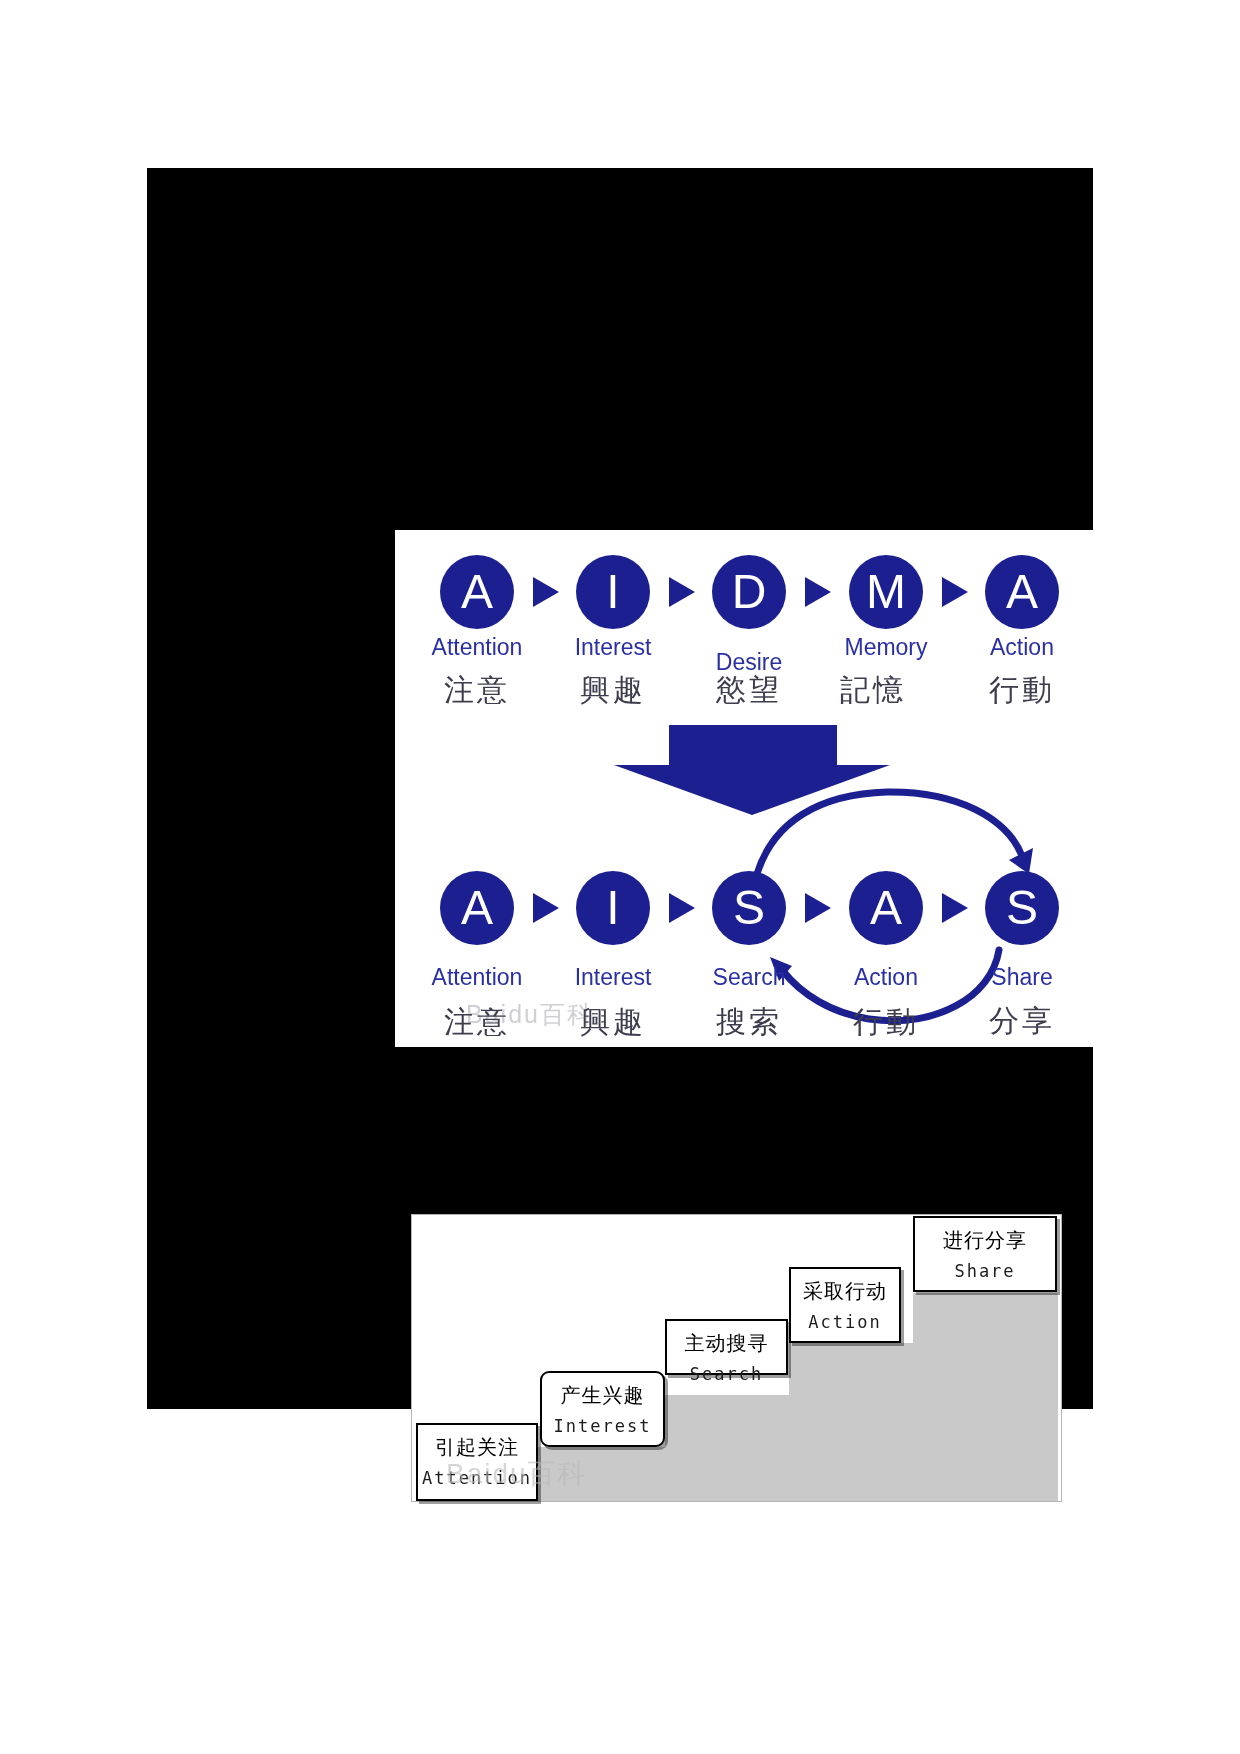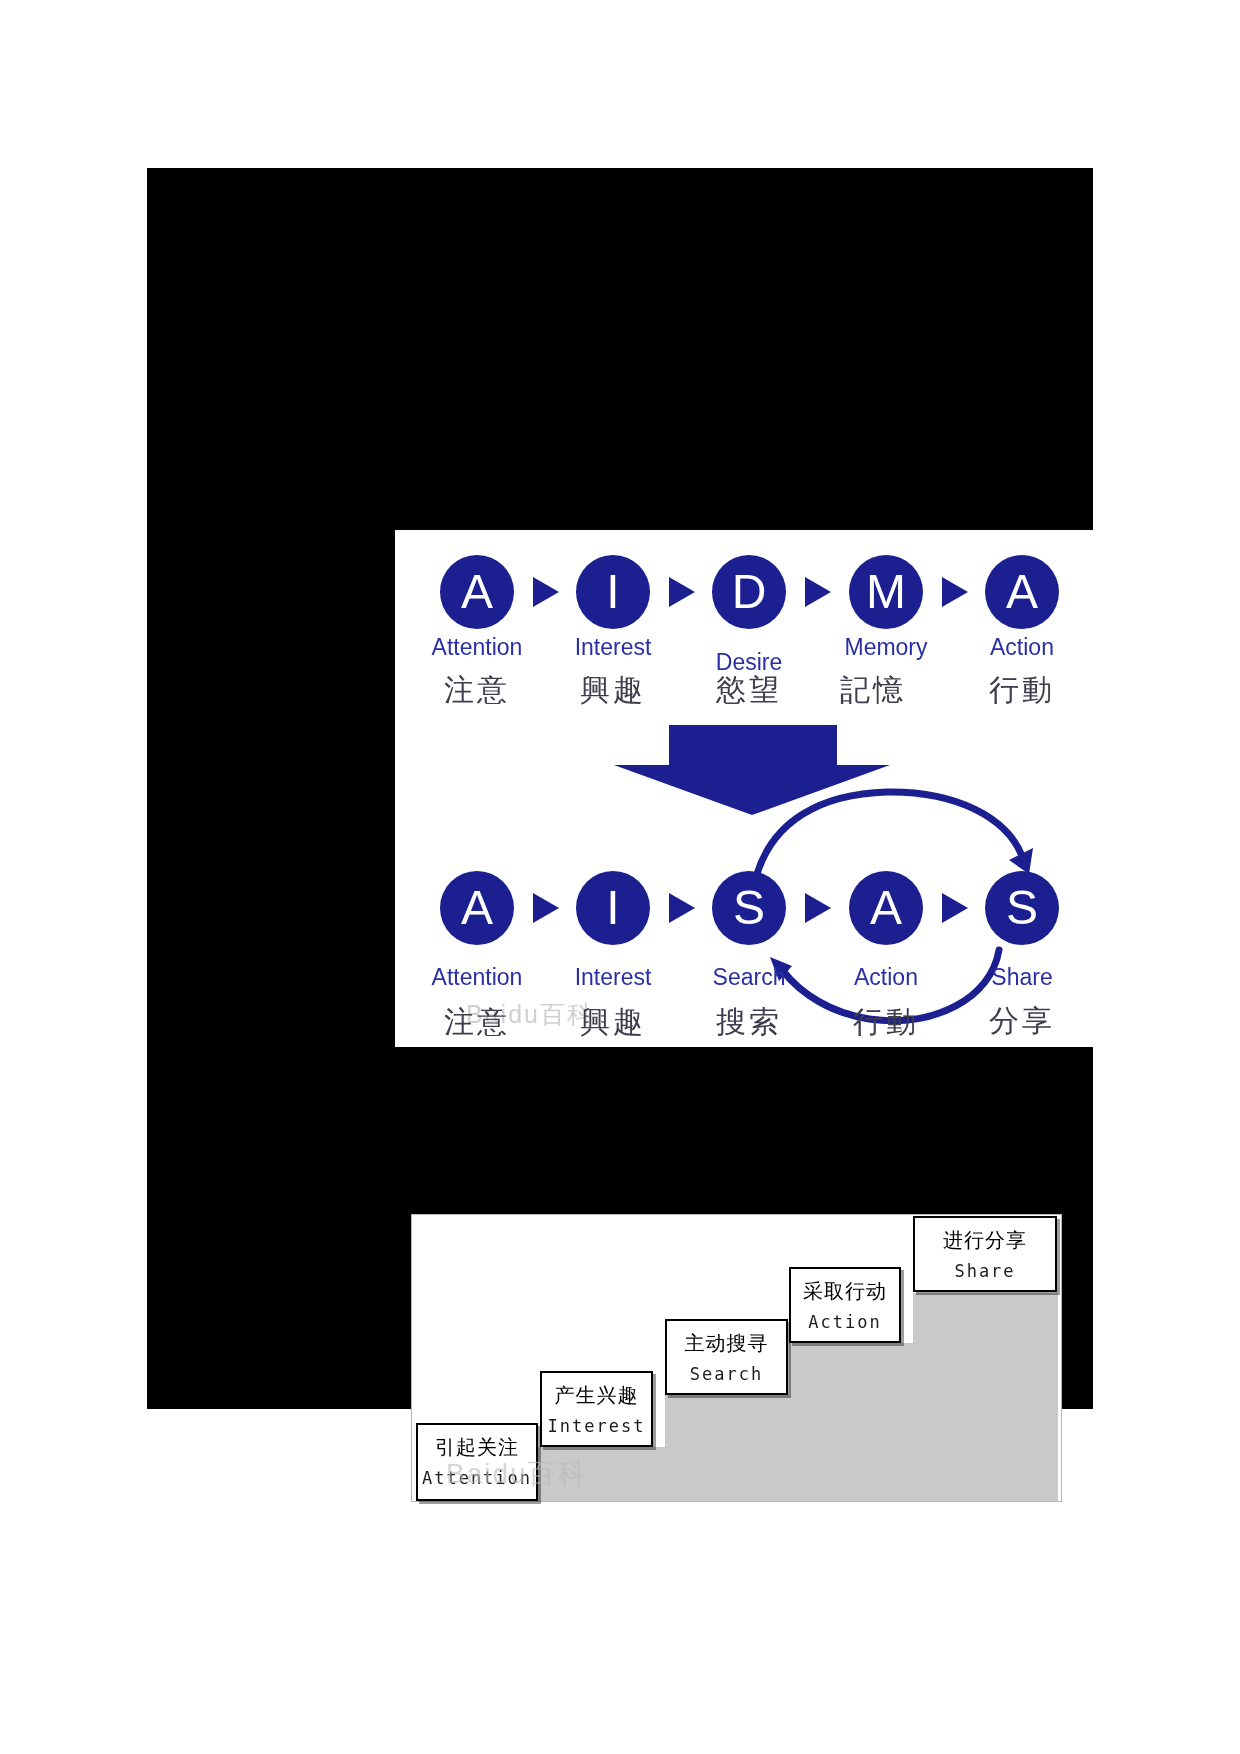--- a/index.html
+++ b/index.html
@@ -127,25 +127,25 @@
 
     <div class="panel-bottom">
       <div class="stair-fill"></div>
 
       <div class="watermark-bottom">Baidu百科</div>
 
       <div class="stair-box" style="left:4px;top:208px;width:122px;height:78px;">
         <div class="stair-zh">引起关注</div>
         <div class="stair-en">Attention</div>
       </div>
-      <div class="stair-box" style="left:128px;top:156px;width:113px;height:76px;">
+      <div class="stair-box" style="left:128px;top:156px;width:125px;height:76px;border-radius:9px;">
         <div class="stair-zh">产生兴趣</div>
         <div class="stair-en">Interest</div>
       </div>
-      <div class="stair-box" style="left:253px;top:104px;width:123px;height:76px;">
+      <div class="stair-box" style="left:253px;top:104px;width:123px;height:56px;">
         <div class="stair-zh">主动搜寻</div>
         <div class="stair-en">Search</div>
       </div>
       <div class="stair-box" style="left:377px;top:52px;width:112px;height:76px;">
         <div class="stair-zh">采取行动</div>
         <div class="stair-en">Action</div>
       </div>
       <div class="stair-box" style="left:501px;top:1px;width:144px;height:76px;">
         <div class="stair-zh">进行分享</div>
         <div class="stair-en">Share</div>

